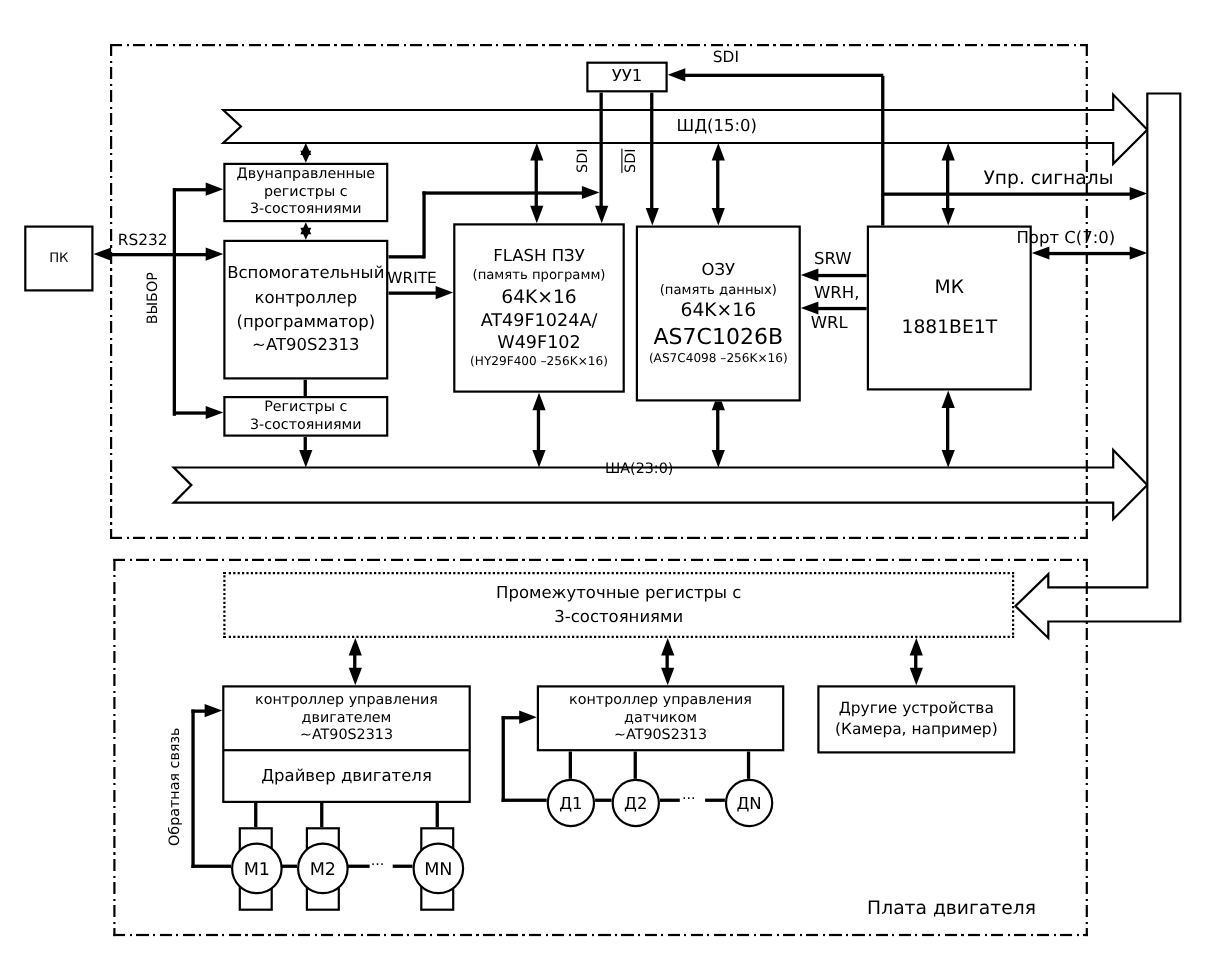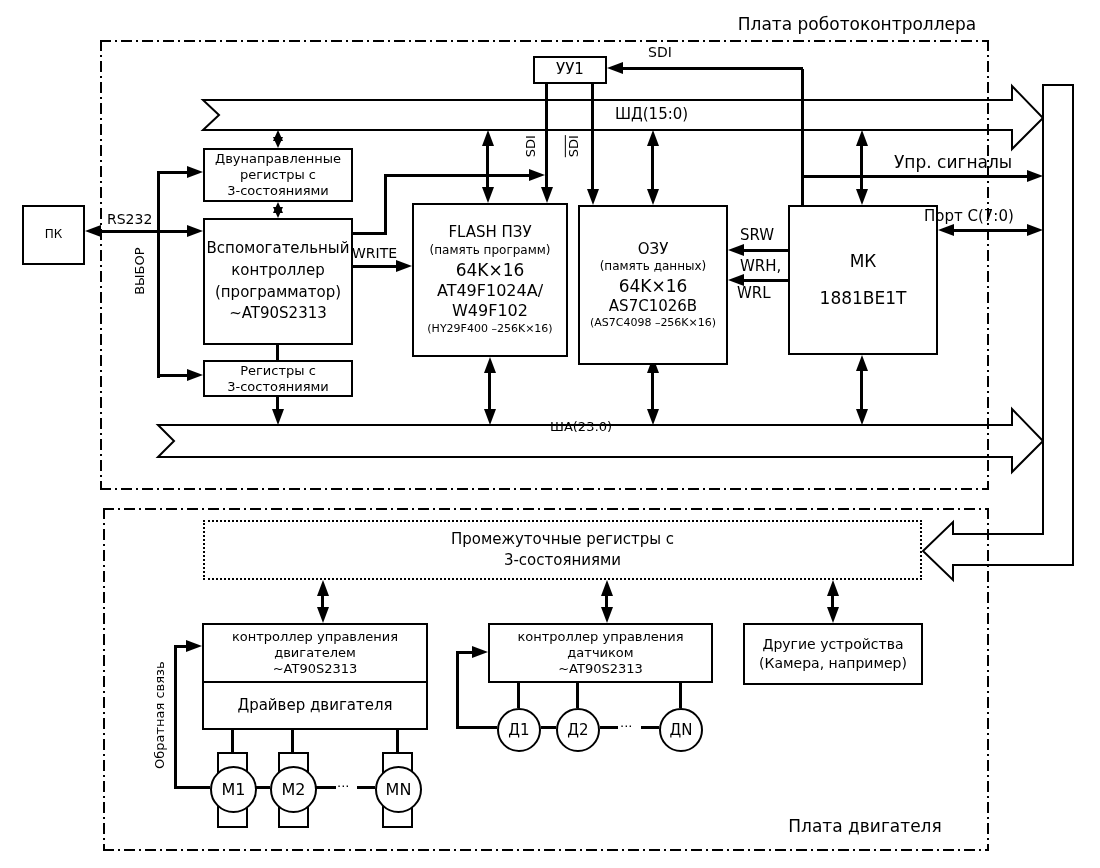--- a/index.html
+++ b/index.html
@@ -176,21 +176,21 @@
     <div style="font-size:17px">64K×16</div>
     <div style="font-size:16px">AT49F1024A/</div>
     <div style="font-size:16px">W49F102</div>
     <div style="font-size:11px">(HY29F400 –256K×16)</div>
   </div>
 
   <div class="box" style="left:578px;top:205px;width:150px;height:160px">
     <div style="font-size:15px">ОЗУ</div>
     <div style="font-size:12px">(память данных)</div>
     <div style="font-size:17px">64K×16</div>
-    <div style="font-size:15px">AS7C1026B</div>
+    <div style="font-size:20px">AS7C1026B</div>
     <div style="font-size:11px">(AS7C4098 –256K×16)</div>
   </div>
 
   <div class="box" style="left:788px;top:205px;width:150px;height:150px;font-size:17px;line-height:2.2">
     <div>МК</div>
     <div>1881ВЕ1Т</div>
   </div>
 
   <div class="box" style="left:533px;top:56px;width:74px;height:28px;font-size:15px">
     <div>УУ1</div>
@@ -237,21 +237,20 @@
   <div class="circle" style="left:497px;top:708px;width:44px;height:44px;font-size:15px">
     <div>Д1</div>
   </div>
   <div class="circle" style="left:556px;top:708px;width:44px;height:44px;font-size:15px">
     <div>Д2</div>
   </div>
   <div class="circle" style="left:659px;top:708px;width:44px;height:44px;font-size:15px">
     <div>ДN</div>
   </div>
 
-  <div class="lbl c" style="left:857px;top:24px;font-size:17px">Плата роботоконтроллера</div>
   <div class="lbl c" style="left:865px;top:826px;font-size:17px">Плата двигателя</div>
 
   <div class="lbl" style="left:107px;top:212px;font-size:14px">RS232</div>
   <div class="lbl rot" style="left:105px;top:264px;width:70px;font-size:13px">ВЫБОР</div>
   <div class="lbl" style="left:352px;top:246px;font-size:14px">WRITE</div>
   <div class="lbl" style="left:648px;top:45px;font-size:14px">SDI</div>
   <div class="lbl rot" style="left:511px;top:139px;width:40px;font-size:13px">SDI</div>
   <div class="lbl rot ov" style="left:554px;top:139px;width:40px;font-size:13px">SDI</div>
   <div class="lbl" style="left:615px;top:106px;font-size:15px">ШД(15:0)</div>
   <div class="lbl" style="left:550px;top:420px;font-size:13px">ША(23:0)</div>

